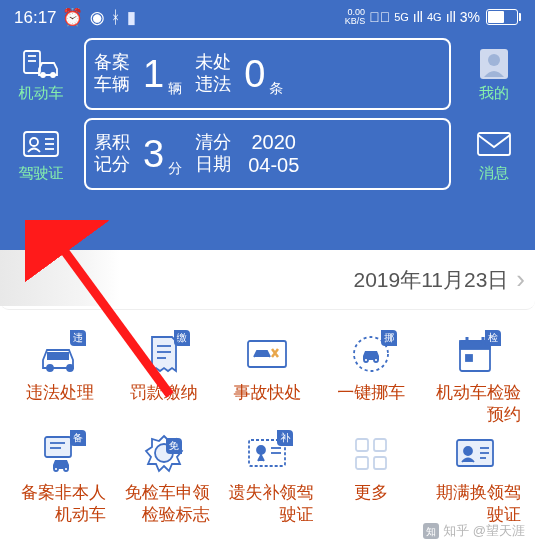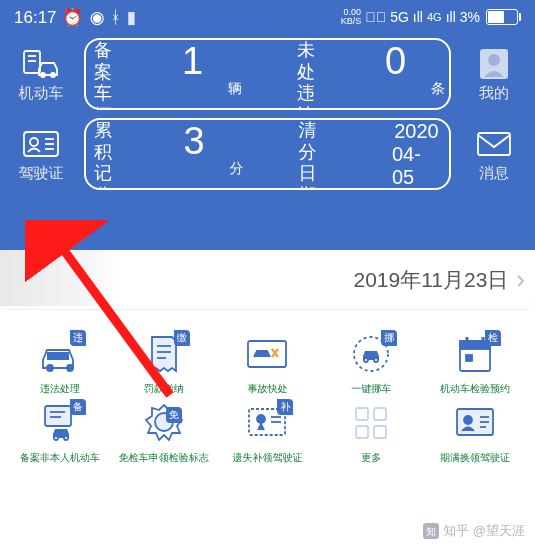--- a/index.html
+++ b/index.html
@@ -6,40 +6,40 @@
   body { width: 535px; height: 546px; font-family: "PingFang SC", "Microsoft YaHei", sans-serif; background: #fff; position: relative; overflow: hidden; }
   
   .header-area { background: #3f6ec4; height: 250px; position: relative; }
   
   .status-bar { display: flex; justify-content: space-between; align-items: center; padding: 6px 14px; color: #fff; font-size: 17px; height: 34px; }
   .status-left { display: flex; align-items: flex-end; gap: 6px; }
   .status-right { display: flex; align-items: center; gap: 4px; font-size: 14px; }
   .kbs { font-size: 9px; line-height: 1; text-align: right; }
   
   .cards-row { display: flex; align-items: center; padding: 4px 10px; gap: 12px; }
-  .side-nav { display: flex; flex-direction: column; align-items: center; color: #e5e5e5; width: 62px; gap: 2px; }
+  .side-nav { display: flex; flex-direction: column; align-items: center; color: #86efac; width: 62px; gap: 2px; }
   .side-nav .icon { width: 40px; height: 36px; display: flex; align-items: center; justify-content: center; }
   .side-nav-label { font-size: 15px; }
   
-  .info-card { flex: 1; border: 2px solid #fff; border-radius: 16px; display: flex; align-items: flex-start; height: 72px; color: #fff; overflow: hidden; gap: 21px; }
+  .info-card { flex: 1; border: 2px solid #fff; border-radius: 8px; display: flex; align-items: center; height: 72px; color: #fff; overflow: hidden; }
   .card-cell { display: flex; flex-direction: column; justify-content: center; align-items: center; padding: 0 8px; }
   .card-cell.label2 { font-size: 18px; line-height: 1.2; }
   .card-big { font-size: 38px; font-weight: 300; padding: 0 4px; display: flex; align-items: center; }
   .card-unit { font-size: 14px; align-self: flex-end; padding-bottom: 10px; padding-right: 4px; }
   .card-year { font-size: 20px; }
   .card-date { font-size: 20px; font-weight: 500; }
   .vdiv { width: 1px; background: rgba(255,255,255,.5); margin: 10px 0; }
   
   .date-banner { display: flex; align-items: center; justify-content: flex-end; padding: 14px 10px 14px 18px; background: #fff; font-size: 21px; color: #555; border-bottom: 1px solid #eee; border-radius: 9px; }
   .chev { color: #bbb; font-size: 26px; padding-left: 8px; }
   
   .grid { display: grid; grid-template-columns: repeat(5, 1fr); gap: 6px 0; padding: 22px 8px 10px; background: #fff; }
   .grid-item { display: flex; flex-direction: column; align-items: center; gap: 6px; }
   .grid-icon { width: 48px; height: 44px; display: flex; align-items: center; justify-content: center; position: relative; }
-  .grid-label { font-size: 10px; color: #15803d; text-align: right; line-height: 1.3; max-width: 92px; }
+  .grid-label { font-size: 17px; color: #c2410c; text-align: right; line-height: 1.3; max-width: 92px; }
   
   .badge-corner { position: absolute; top: -2px; right: -2px; width: 16px; height: 16px; background: #3f6ec4; color: #fff; font-size: 10px; display: flex; align-items: center; justify-content: center; border-radius: 0 4px 0 4px; }
   
   .watermark { position: absolute; bottom: 6px; right: 10px; color: rgba(120,120,120,.55); font-size: 13px; display: flex; align-items: center; gap: 4px; }
   
   .red-arrow { position: absolute; top: 220px; left: 25px; width: 160px; height: 190px; pointer-events: none; z-index: 10; }
   
   .battery { display: inline-flex; align-items: center; }
   .batt-shell { width: 32px; height: 16px; border: 1.5px solid #fff; border-radius: 3px; position: relative; margin-left: 2px; }
   .batt-fill { position: absolute; left: 1px; top: 1px; bottom: 1px; width: 54%; background: #fff; border-radius: 1px; }
@@ -59,21 +59,21 @@
       <span>◉</span>
       <span>ᚼ</span>
       <span style="color:#dfe8ff">▮</span>
     </div>
     <div class="status-right">
       <div class="kbs">
         <div>0.00</div>
         <div>KB/S</div>
       </div>
       <span>◝⃘</span>
-      <span style="font-size:14px">5G</span>
+      <span style="font-size:11px">5G</span>
       <span>ıll</span>
       <span style="font-size:11px">4G</span>
       <span>ıll</span>
       <span>3%</span>
       <span class="battery">
         <span class="batt-shell">
             <span class="batt-fill"></span>
           </span>
           <span class="batt-tip"></span>
       </span>

